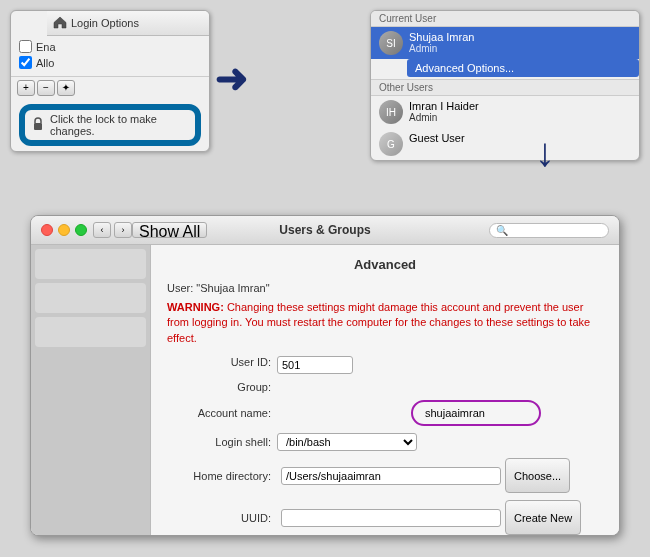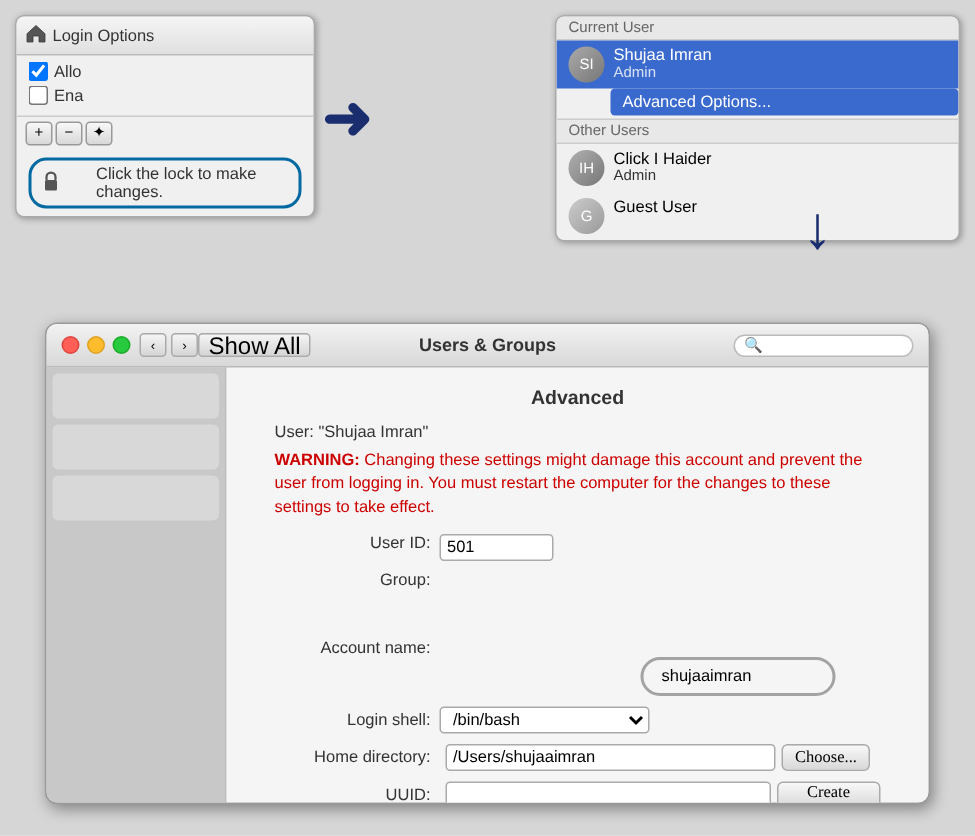--- a/index.html
+++ b/index.html
@@ -25,20 +25,21 @@
       box-shadow: 1px 1px 4px rgba(0,0,0,0.3);
       overflow: hidden;
     }
     .top-left-panel .toolbar {
       background: linear-gradient(to bottom, #f5f5f5, #e0e0e0);
       border-bottom: 1px solid #bbb;
       padding: 4px 6px;
       display: flex;
       align-items: flex-end;
       gap: 4px;
+      margin-left: 36px;
     }
     .home-icon-wrap {
       display: flex;
       align-items: center;
       gap: 4px;
       font-size: 11px;
       color: #333;
     }
     .home-icon {
       width: 14px;
@@ -75,26 +76,26 @@
     }
     .lock-notice {
       display: flex;
       align-items: center;
       gap: 6px;
       padding: 5px 8px;
       font-size: 11px;
       color: #333;
     }
     .lock-oval {
-      border: 2px solid #0369a1;
+      border: 6px solid #0369a1;
       border-radius: 12px;
       padding: 3px 6px;
       display: flex;
       align-items: center;
-      gap: 23px;
+      gap: 5px;
     }
 
     
     .arrow-right {
       position: absolute;
       top: 55px;
       left: 215px;
       font-size: 36px;
       color: #1a2d6e;
       font-weight: bold;
@@ -249,21 +250,21 @@
       display: flex;
       height: 290px;
     }
     .sidebar-pane {
       width: 120px;
       background: #c8c8c8;
       border-right: 1px solid #bbb;
     }
     .main-content {
       flex: 1;
-      padding: 12px 32px;
+      padding: 12px 16px;
       background: #f5f5f5;
     }
 
     
     .section-title {
       text-align: center;
       font-size: 13px;
       font-weight: bold;
       margin-bottom: 10px;
       color: #333;
@@ -309,28 +310,27 @@
 
     
     .account-name-row {
       display: flex;
       align-items: center;
       margin-bottom: 7px;
       position: relative;
       gap: 24px;
     }
     .account-name-oval {
-      border: 2px solid #a3a3a3;
+      border: 2px solid #a21caf;
       border-radius: 14px;
       padding: 2px 8px;
       display: flex;
       align-items: flex-start;
       gap: 6px;
       margin-left: 110px;
-      margin-top: 38px;
     }
 
     .login-shell-row {
       display: flex;
       align-items: center;
       margin-bottom: 7px;
     }
     .shell-select {
       height: 18px;
       border: 1px solid #aaa;
@@ -341,28 +341,27 @@
       width: 140px;
     }
 
     .home-dir-row {
       display: flex;
       align-items: center;
       margin-bottom: 7px;
       gap: 4px;
     }
     .choose-btn, .create-new-btn {
-      height: 18px;
+      height: 35px;
       padding: 0 8px;
       background: linear-gradient(to bottom, #f8f8f8, #d8d8d8);
       border: 1px solid #aaa;
       border-radius: 4px;
       font-size: 11px;
       cursor: pointer;
-      font-family: Liberation Serif, serif;
     }
 
     .uuid-row {
       display: flex;
       align-items: center;
       margin-bottom: 7px;
       gap: 4px;
     }
     .aliases-row {
       display: flex;
@@ -388,26 +387,26 @@
       <span>
         <svg class="home-icon" viewBox="0 0 14 14" fill="none">
           <path d="M7 2L1 7.5V13h4V9h4v4h4V7.5L7 2z" fill="#555" stroke="#333" stroke-width="0.5"></path>
         </svg>
       </span>
       <span>Login Options</span>
     </div>
   </div>
   <div class="checkbox-area">
     <label>
+      <input type="checkbox" style="">
+      <span>Ena</span>
+    </label>
+    <label>
       <input type="checkbox" checked="" style="">
       <span>Allo</span>
-    </label>
-    <label>
-      <input type="checkbox" style="">
-      <span>Ena</span>
     </label>
   </div>
   <div class="buttons-row">
     <div class="small-btn">+</div>
     <div class="small-btn">−</div>
     <div class="small-btn">✦</div>
   </div>
   <div class="lock-notice">
     <div class="lock-oval">
       <span>
@@ -430,21 +429,21 @@
     <div class="user-info">
       <div class="user-name">Shujaa Imran</div>
       <div class="user-role">Admin</div>
     </div>
   </div>
   <div class="context-menu-option">Advanced Options...</div>
   <div class="other-users-label">Other Users</div>
   <div class="user-row">
     <div class="user-avatar" style="background:linear-gradient(135deg,#b0b0b0,#777);">IH</div>
     <div class="user-info">
-      <div class="user-name">Click I Haider</div>
+      <div class="user-name">Imran I Haider</div>
       <div class="user-role">Admin</div>
     </div>
   </div>
   <div class="user-row">
     <div class="user-avatar" style="background:linear-gradient(135deg,#ccc,#999);">G</div>
     <div class="user-info">
       <div class="user-name">Guest User</div>
     </div>
   </div>
 </div>

